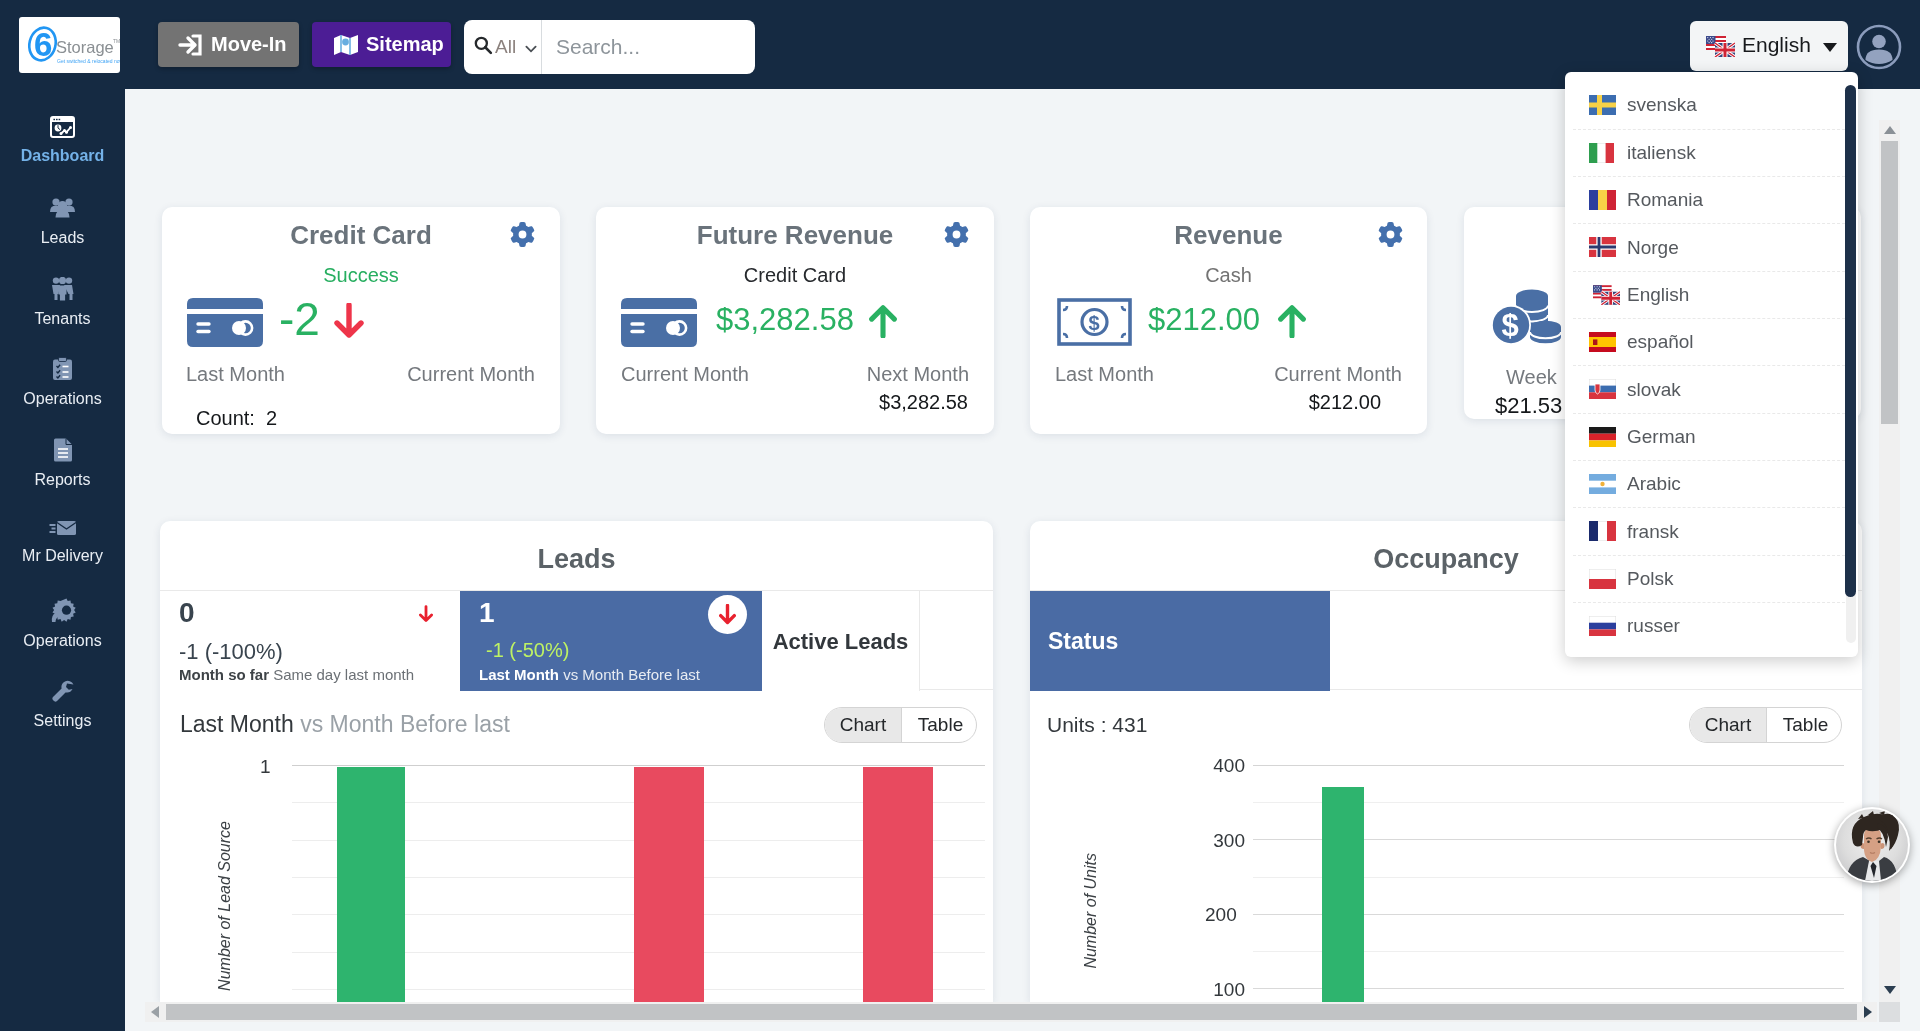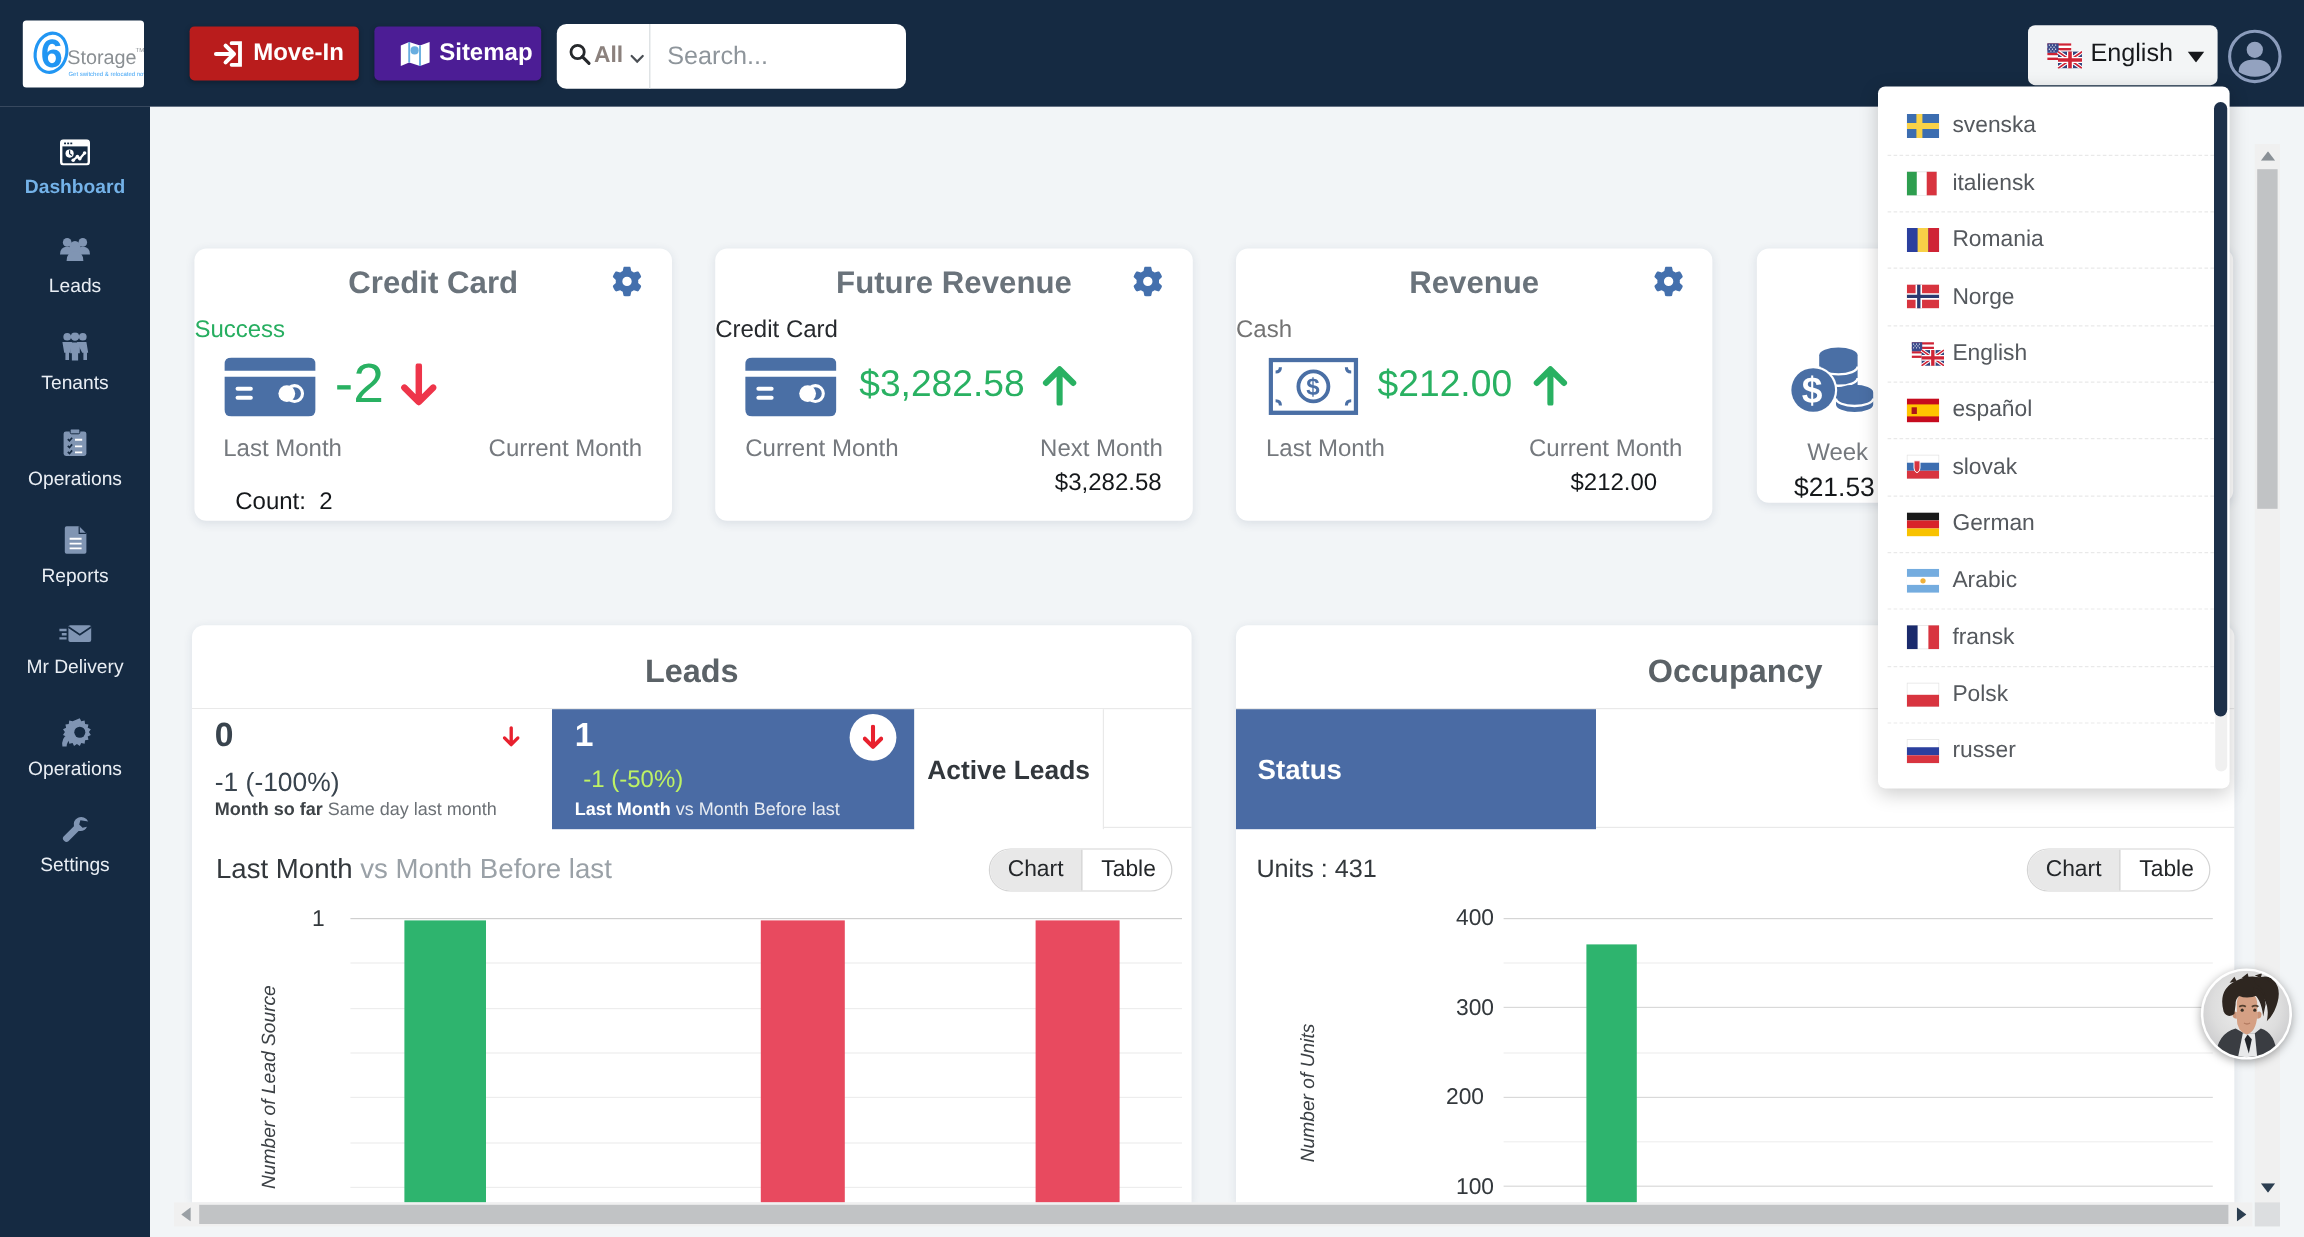--- a/index.html
+++ b/index.html
@@ -5,21 +5,21 @@
 *{margin:0;padding:0;box-sizing:border-box}
 html,body{width:1920px;height:1031px;overflow:hidden}
 body{font-family:"Liberation Sans",sans-serif;background:#f2f5f7;position:relative}
 .abs{position:absolute}
 .header{position:absolute;left:0;top:0;width:1920px;height:89px;background:#152a42}
 .sidebar{position:absolute;left:0;top:89px;width:125px;height:942px;background:#152a42}
 .main{position:absolute;left:125px;top:89px;width:1795px;height:942px;background:#f2f5f7}
 .card{position:absolute;background:#fff;border-radius:10px;box-shadow:0 2px 8px rgba(30,50,90,.10)}
 .panel{position:absolute;background:#fff;border-radius:10px 10px 0 0;box-shadow:0 2px 8px rgba(30,50,90,.10)}
 .ctitle{position:absolute;width:100%;text-align:center;font-size:26px;font-weight:bold;color:#6a737b}
-.csub{position:absolute;width:100%;font-size:20px}
+.csub{position:absolute;width:100%;text-align:center;font-size:20px}
 .glbl{font-size:20px;color:#75797e}
 .blk{font-size:20px;color:#15181b}
 .mi{position:absolute;width:125px;text-align:center}
 .milbl{font-size:16px;color:#e9eef4;margin-top:5px}
 </style>
 </head>
 <body>
 <div class="header"></div>
 <div class="sidebar"></div>
 <div class="main"></div>
@@ -27,21 +27,21 @@
 <div class="abs" style="left:19px;top:17px;width:101px;height:56px;background:#fff;border-radius:3px">
 <svg width="101" height="56" viewBox="0 0 101 56">
 <ellipse cx="23.5" cy="27" rx="13" ry="16.5" fill="none" stroke="#2196f3" stroke-width="2.6" transform="rotate(14 23.5 27)"></ellipse>
 <text x="15" y="39" font-family="Liberation Sans" font-size="33" font-weight="bold" fill="#2196f3">6</text>
 <text x="37" y="36" font-family="Liberation Sans" font-size="16.5" fill="#8a8f93">Storage</text>
 <text x="94" y="26" font-family="Liberation Sans" font-size="5" fill="#8a8f93">TM</text>
 <text x="38" y="46" font-family="Liberation Sans" font-size="5" fill="#42a5f5">Get switched &amp; relocated now</text>
 </svg>
 </div>
 
-<div class="abs" style="left:158px;top:22px;width:141px;height:45px;background:#b91c1c;border-radius:4px;box-shadow:0 2px 4px rgba(0,0,0,.25)">
+<div class="abs" style="left:158px;top:22px;width:141px;height:45px;background:#737373;border-radius:4px;box-shadow:0 2px 4px rgba(0,0,0,.25)">
 <svg width="26" height="24" viewBox="0 0 26 24" style="position:absolute;left:20px;top:11px">
 <path d="M2 12 h13 M10 5 l7 7 -7 7" stroke="#fff" stroke-width="3.4" fill="none" stroke-linecap="round" stroke-linejoin="round"></path>
 <path d="M15 3 h7 v18 h-7" stroke="#fff" stroke-width="3.2" fill="none" stroke-linecap="round"></path>
 </svg>
 <span style="position:absolute;left:53px;top:11px;font-size:20px;font-weight:bold;color:#fff">Move-In</span>
 </div>
 
 <div class="abs" style="left:312px;top:22px;width:139px;height:45px;background:#4c1d95;border-radius:4px;box-shadow:0 2px 4px rgba(0,0,0,.25)">
 <svg width="26" height="24" viewBox="0 0 26 24" style="position:absolute;left:21px;top:11px">
 <path d="M1 5 L8 2 L17 5 L25 2 V19 L17 22 L8 19 L1 22 Z" fill="#fff"></path>
@@ -49,21 +49,21 @@
 <circle cx="12.5" cy="9" r="3.4" fill="#68aee0"></circle>
 </svg>
 <span style="position:absolute;left:54px;top:11px;font-size:20px;font-weight:bold;color:#fff">Sitemap</span>
 </div>
 
 <div class="abs" style="left:464px;top:20px;width:291px;height:54px;background:#fff;border-radius:8px">
 <svg width="19" height="19" viewBox="0 0 22 22" style="position:absolute;left:10px;top:16px">
 <circle cx="8.5" cy="8.5" r="6.4" fill="none" stroke="#26292c" stroke-width="2.7"></circle>
 <path d="M13 13 L19.5 19.5" stroke="#26292c" stroke-width="3" stroke-linecap="round"></path>
 </svg>
-<span style="position:absolute;left:31px;top:16px;font-size:19px;font-weight:bold;color:#8b817d">All</span>
+<span style="position:absolute;left:31px;top:16px;font-size:19px;font-weight:normal;color:#8b817d">All</span>
 <svg width="12" height="8" viewBox="0 0 13 8" style="position:absolute;left:61px;top:25px">
 <path d="M1.5 1.5 L6.5 6.5 L11.5 1.5" stroke="#4a4f54" stroke-width="2" fill="none" stroke-linecap="round"></path>
 </svg>
 <div style="position:absolute;left:77px;top:0;width:1px;height:54px;background:#d8dcdf"></div>
 <span style="position:absolute;left:92px;top:15px;font-size:21px;color:#8e959b">Search...</span>
 </div>
 
 <div class="abs" style="left:1690px;top:21px;width:158px;height:50px;background:#f3f5f6;border-radius:6px">
 <svg width="29" height="21" viewBox="0 0 29 21" style="position:absolute;left:16px;top:15px">
 <g>

